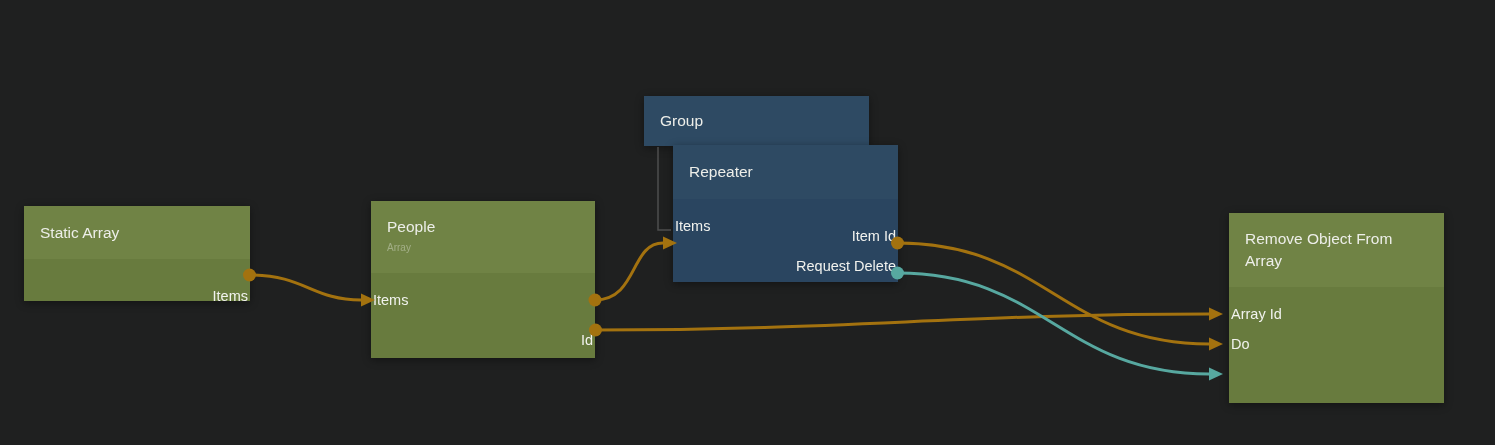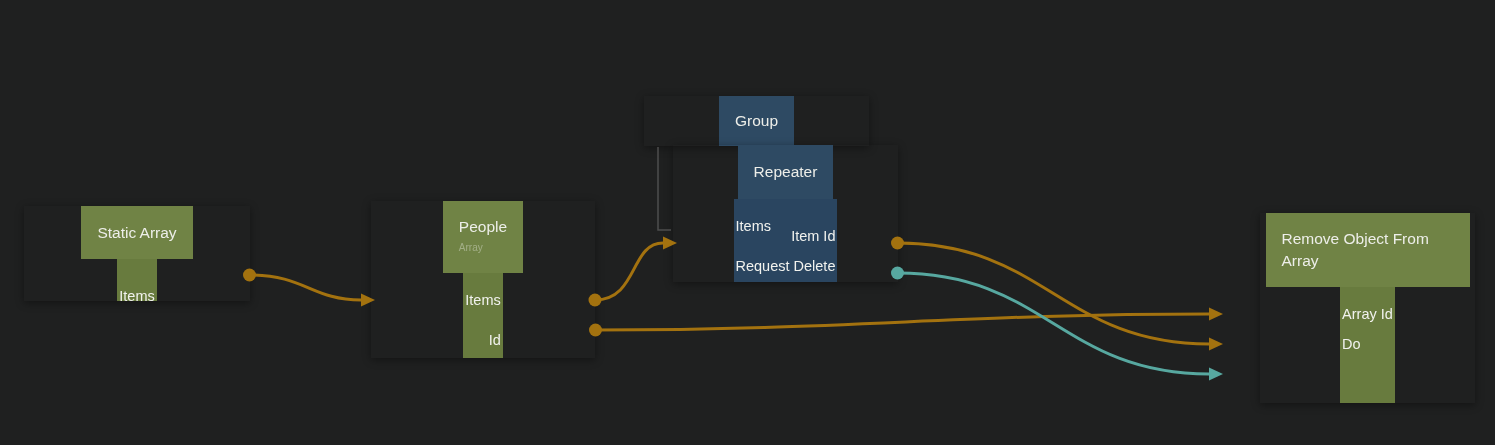--- a/index.html
+++ b/index.html
@@ -7,21 +7,20 @@
     width:1495px;height:445px;overflow:hidden;
     background:#1f2020;
     font-family:"Liberation Sans",sans-serif;
     position:relative;
   }
   .canvas{position:absolute;inset:0;}
   .node{
     position:absolute;
     display:flex;flex-direction:column;
     box-shadow:0 2px 8px rgba(0,0,0,0.4);
-    align-items:center;
   }
   .node-header{
     flex:0 0 auto;
     display:flex;flex-direction:column;justify-content:center;
     padding:0 16px;box-sizing:border-box;
   }
   .node-body{flex:1 1 auto;padding-top:12px;box-sizing:border-box;}
   .green .node-header{background:#708345;}
   .green .node-body{background:#687b3e;}
   .blue .node-header{background:#2e4a63;}
@@ -99,21 +98,21 @@
       <div class="port-row">
         <span class="port-label">Items</span>
         <span class="port-label right">Item Id</span>
       </div>
       <div class="port-row">
         <span class="port-label right">Request Delete</span>
       </div>
     </div>
   </div>
 
-  <div class="node green" style="left:1260px;top:213px;width:215px;height:190px">
+  <div class="node green" style="left:1229px;top:213px;width:215px;height:190px">
     <div class="node-header" style="height:74px">
       <div class="node-title" style="max-width:172px">Remove Object From Array</div>
     </div>
     <div class="node-body">
       <div class="port-row">
         <span class="port-label">Array Id</span>
       </div>
       <div class="port-row">
         <span class="port-label">Do</span>
       </div>

